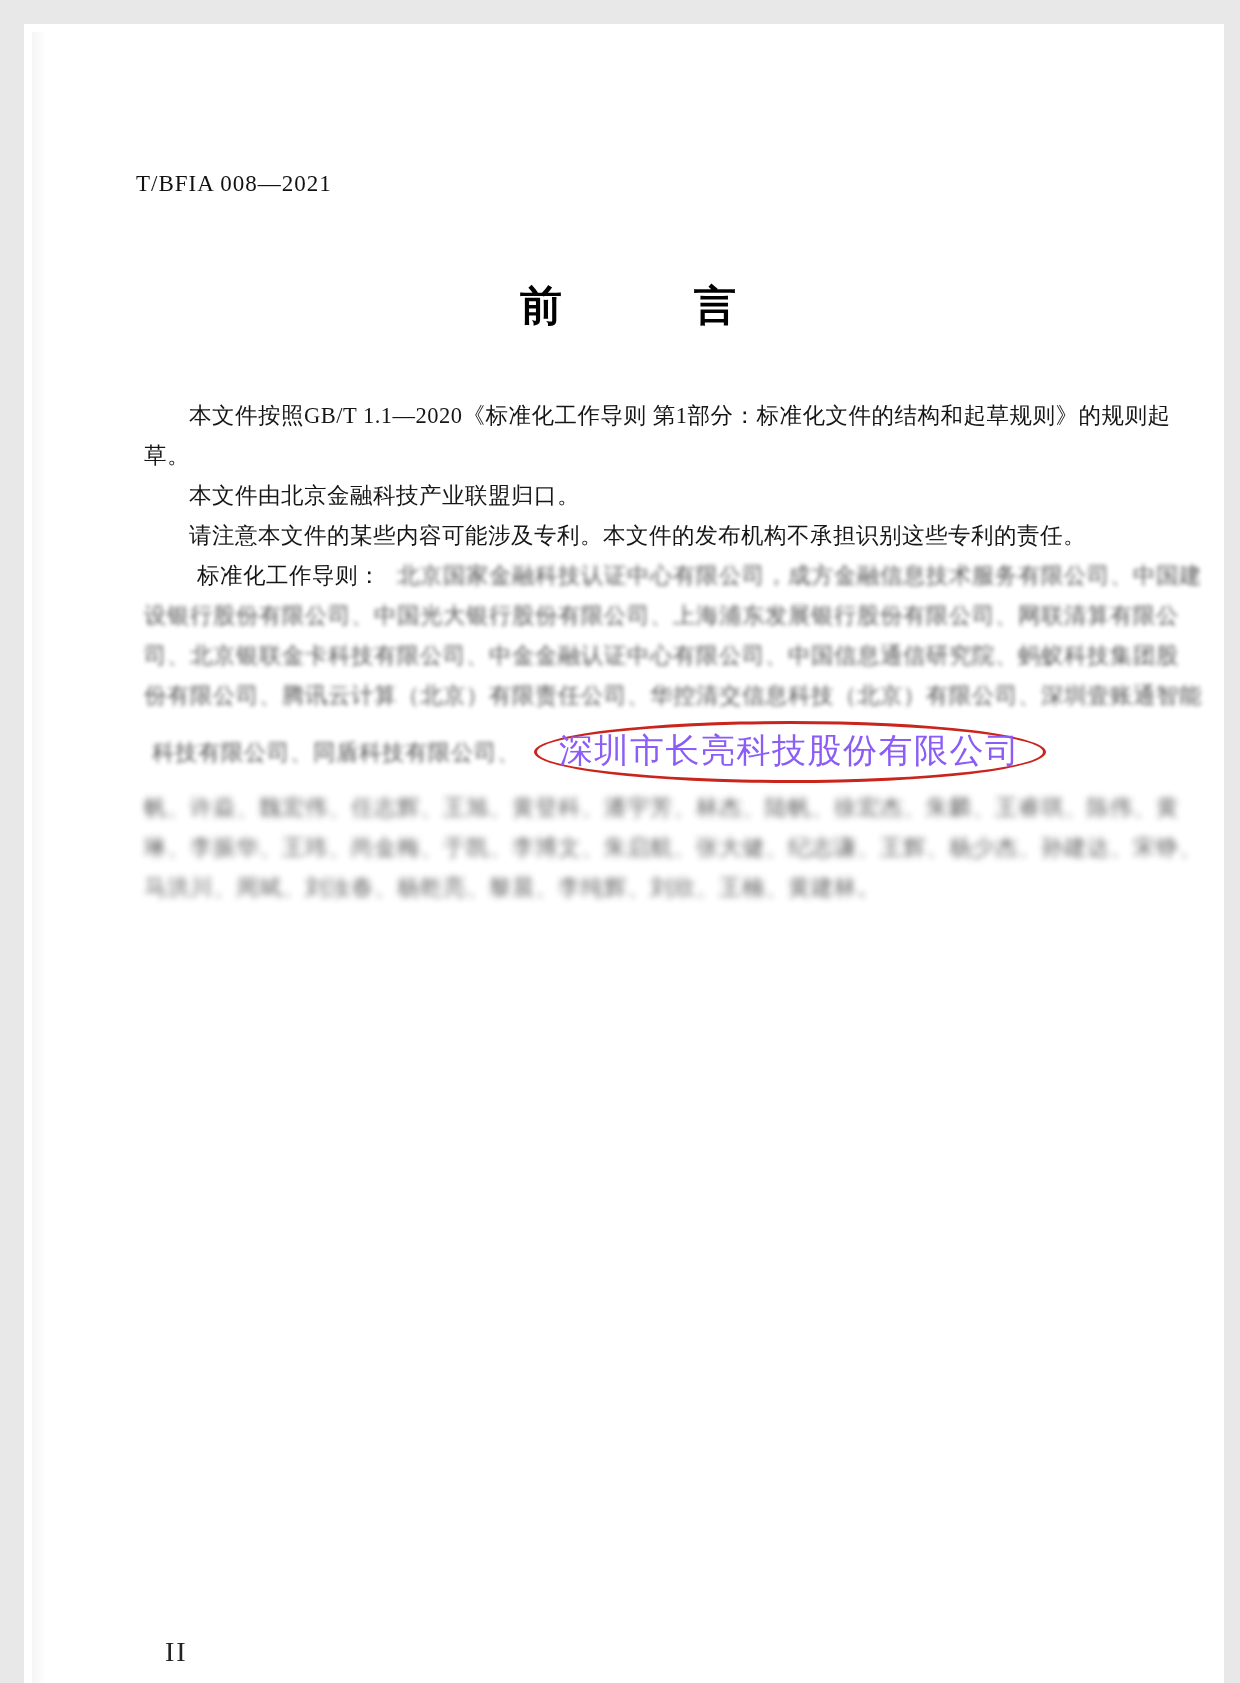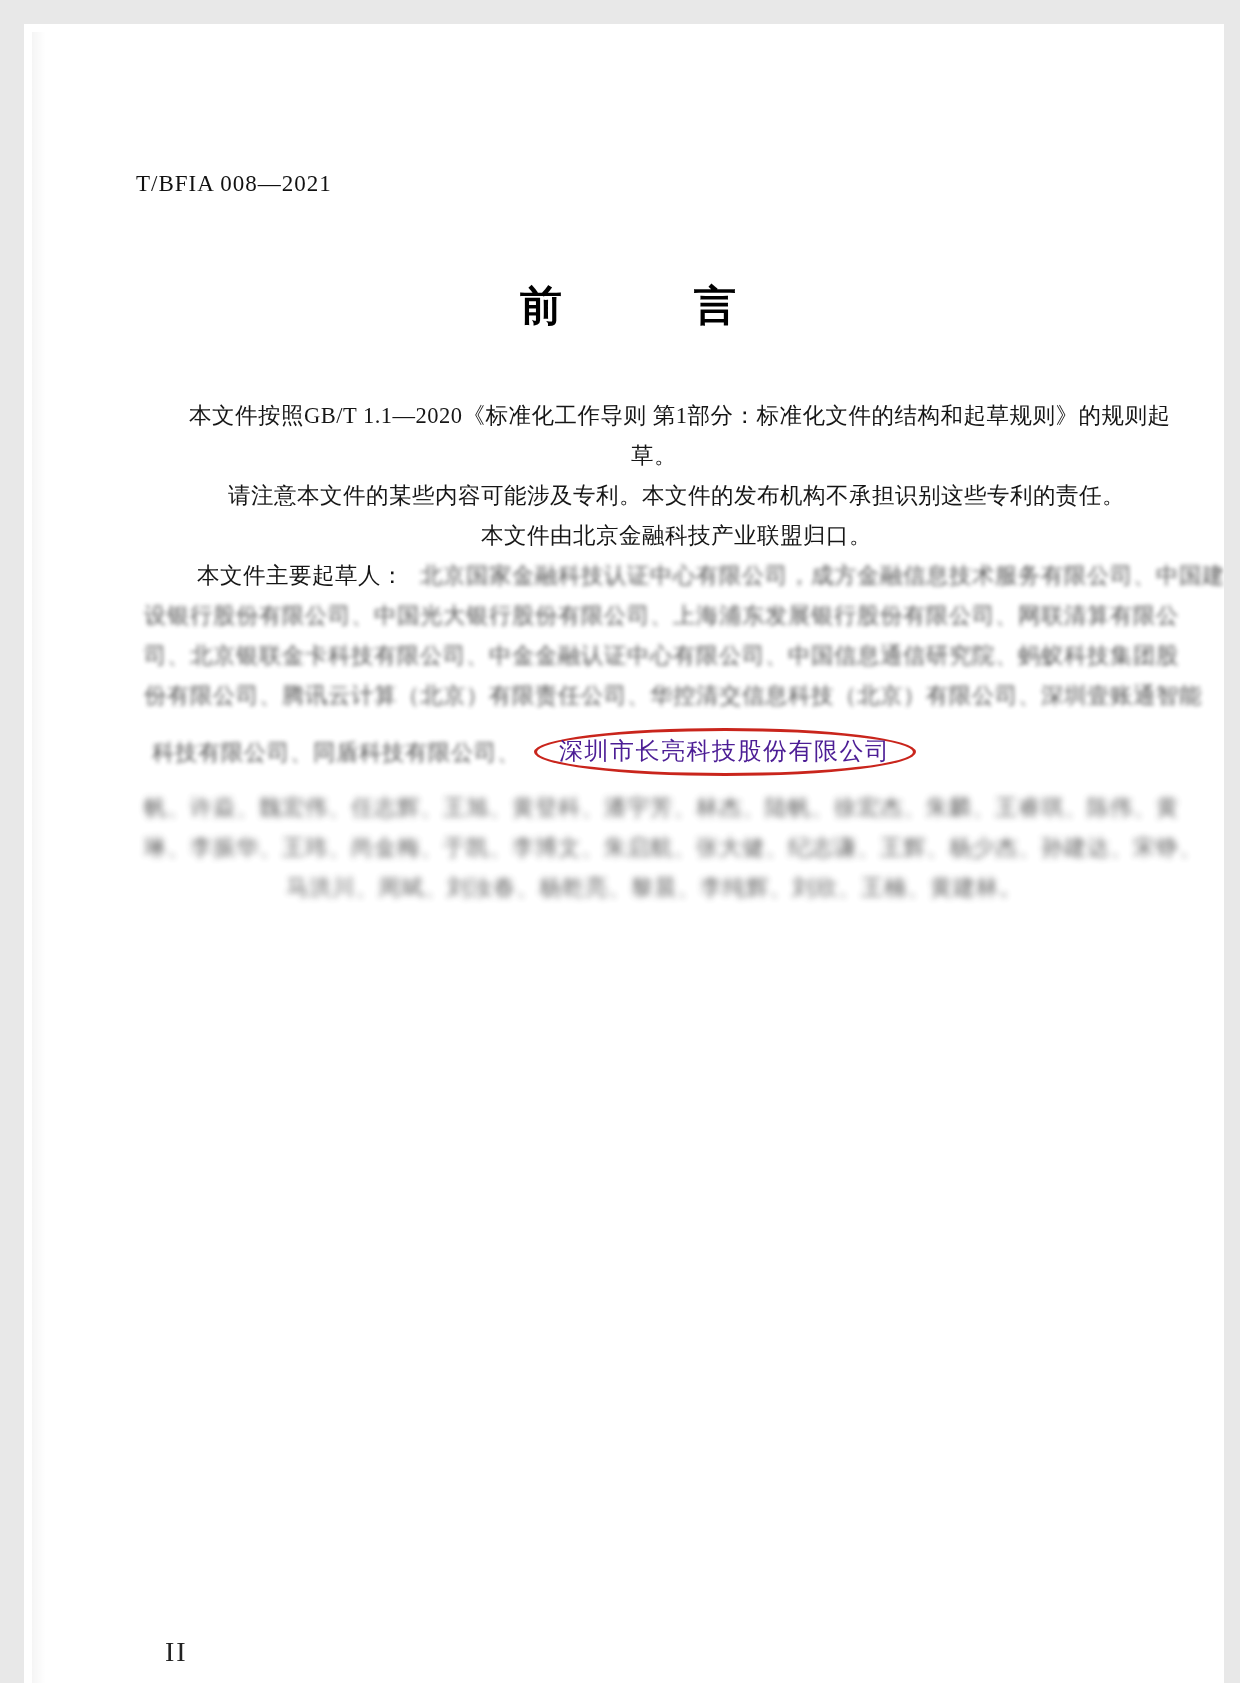--- a/index.html
+++ b/index.html
@@ -41,21 +41,20 @@
     top: 360px;
     width: 1036px;
     font-size: 22.5px;
     letter-spacing: 0.5px;
     color: #161616;
   }
   .line {
     height: 32px;
     line-height: 32px;
     white-space: nowrap;
-    text-align: center;
   }
   .indent { padding-left: 45px; }
   .blur-org {
     filter: blur(2.3px);
     color: #3c3c3c;
     opacity: 0.88;
   }
   .blur-name {
     filter: blur(3.4px);
     color: #474747;
@@ -66,23 +65,23 @@
     display: flex;
     align-items: center;
     white-space: nowrap;
   }
   .oval {
     display: inline-block;
     margin-left: 6px;
     padding: 4px 22px 6px 22px;
     border: 3px solid #c9251c;
     border-radius: 50%;
-    font-size: 24px;
+    font-size: 34px;
     letter-spacing: 1.5px;
-    color: #4c1d95;
+    color: #8b5cf6;
   }
   .page-number {
     position: absolute;
     left: 133px;
     top: 1604px;
     font-size: 28px;
     letter-spacing: 2px;
     color: #222;
   }
   
@@ -105,26 +104,26 @@
   <div class="doc-title">
     <span>前</span>
     <span>言</span>
   </div>
 
   <div class="body-text">
 
     <div class="line indent">本文件按照GB/T 1.1—2020《标准化工作导则 第1部分：标准化文件的结构和起草规则》的规则起</div>
     <div class="line">草。</div>
 
+    <div class="line indent">本文件由北京金融科技产业联盟归口。</div>
+
     <div class="line indent">请注意本文件的某些内容可能涉及专利。本文件的发布机构不承担识别这些专利的责任。</div>
 
-    <div class="line indent">本文件由北京金融科技产业联盟归口。</div>
-
     <div class="line indent">
-      <span>本文件主要起草人：</span><span class="blur-org">北京国家金融科技认证中心有限公司，成方金融信息技术服务有限公司、中国建</span>
+      <span>标准化工作导则：</span><span class="blur-org">北京国家金融科技认证中心有限公司，成方金融信息技术服务有限公司、中国建</span>
     </div>
     <div class="line blur-org">设银行股份有限公司、中国光大银行股份有限公司、上海浦东发展银行股份有限公司、网联清算有限公</div>
     <div class="line blur-org">司、北京银联金卡科技有限公司、中金金融认证中心有限公司、中国信息通信研究院、蚂蚁科技集团股</div>
     <div class="line blur-org">份有限公司、腾讯云计算（北京）有限责任公司、华控清交信息科技（北京）有限公司、深圳壹账通智能</div>
 
     <div class="line-oval">
       <span class="blur-org">科技有限公司、同盾科技有限公司、</span>
       <span class="oval">深圳市长亮科技股份有限公司</span>
     </div>
 

